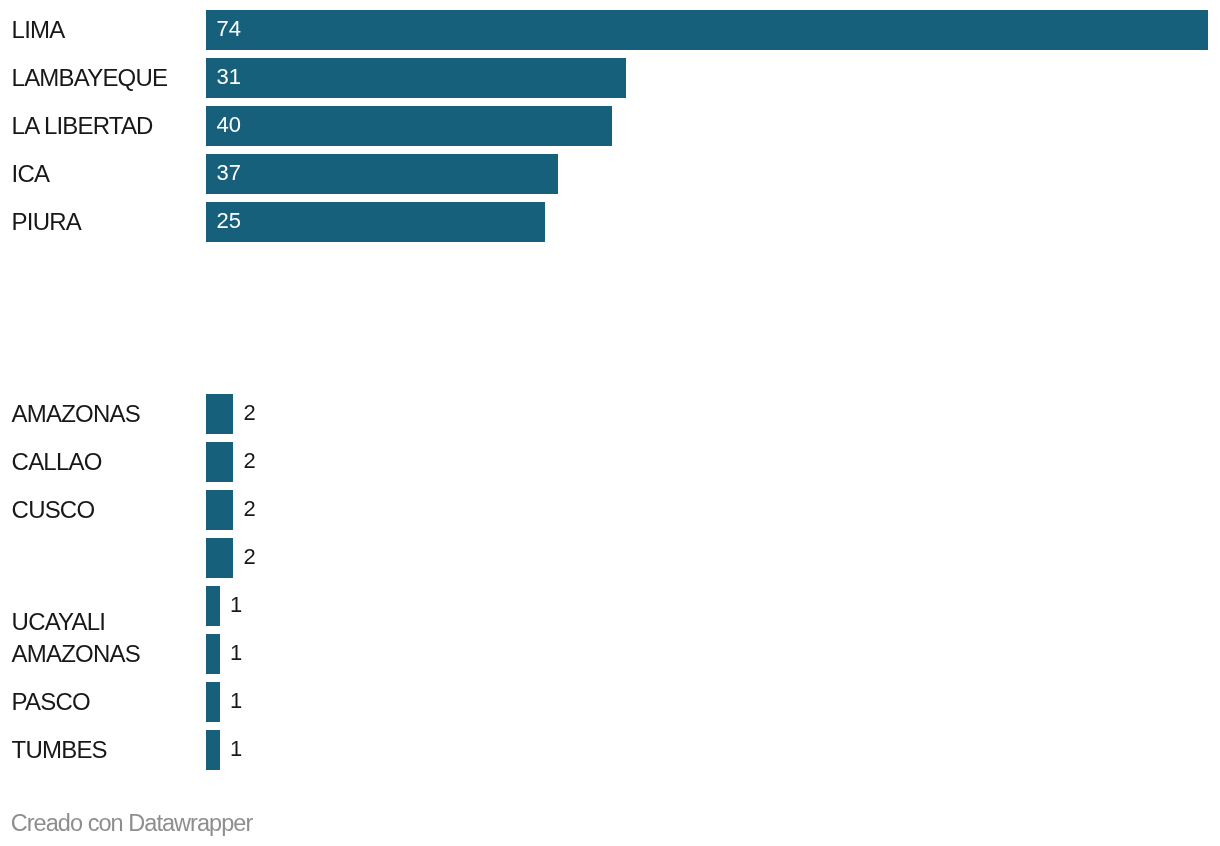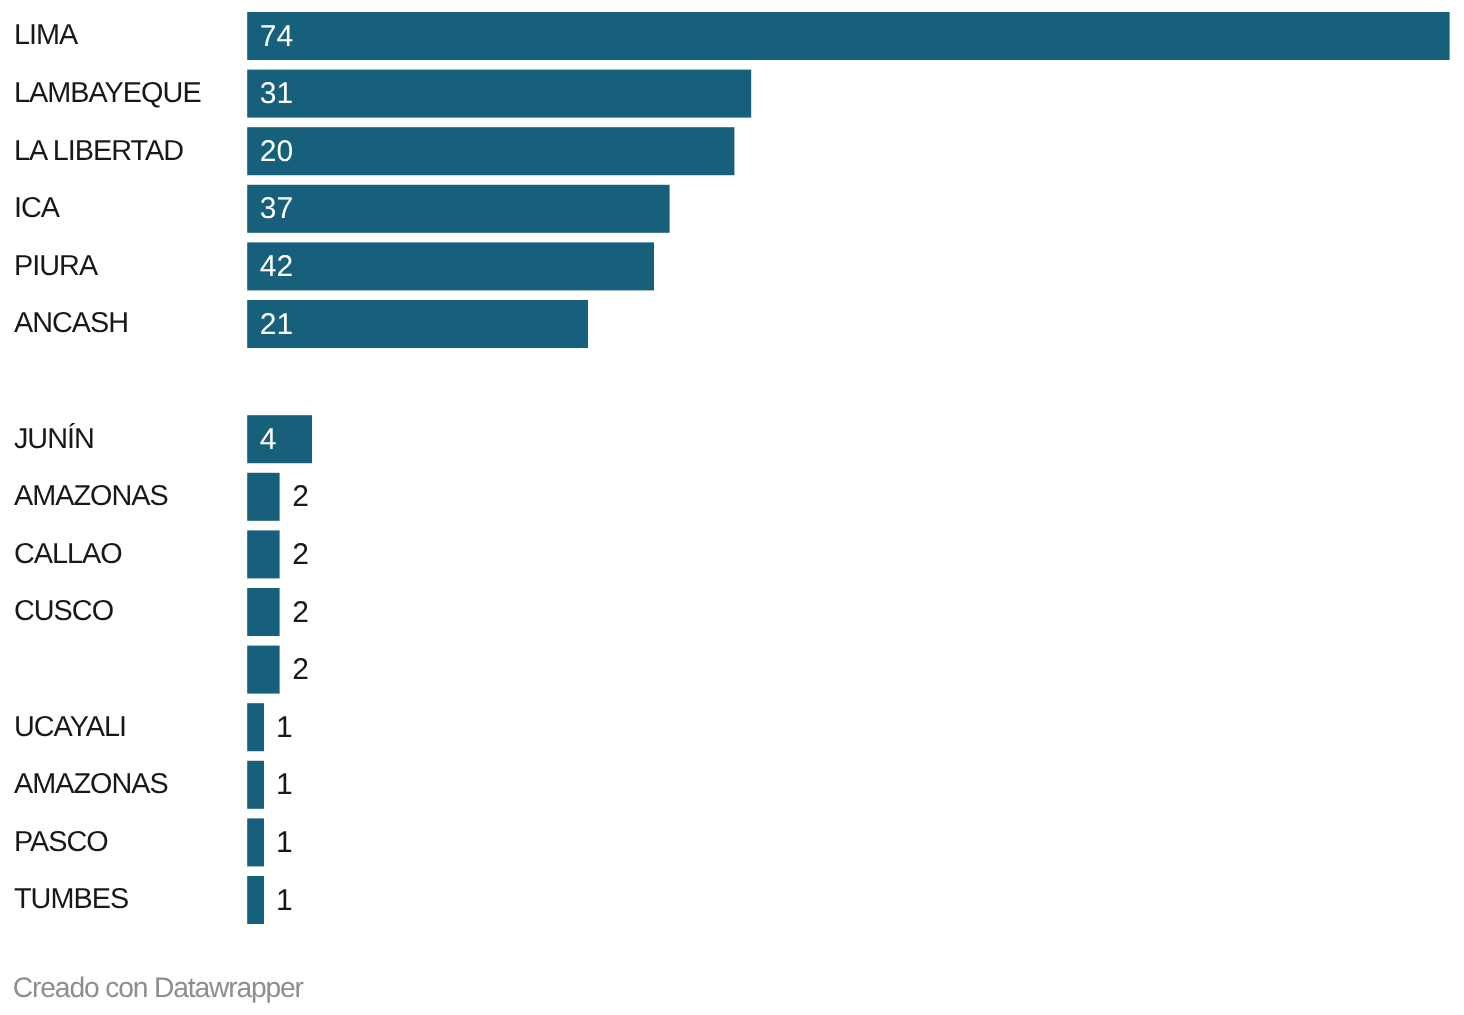--- a/index.html
+++ b/index.html
@@ -18,21 +18,21 @@
     position:absolute;left:11.6px;
     font-size:24px;letter-spacing:-0.8px;color:#181818;
     white-space:nowrap;line-height:1;
     transform:translateZ(0);
   }
   .bar{
     position:absolute;left:206px;top:0;height:39.7px;
     background:#16607c;
   }
   .val{
-    position:absolute;font-size:25px;letter-spacing:0;
+    position:absolute;font-size:22px;letter-spacing:0;
     line-height:1;white-space:nowrap;
     transform:translateZ(0);
   }
   .val.inside{left:216.5px;color:#ffffff;}
   .val.outside{color:#181818;}
   .footer{
     position:absolute;left:10.7px;top:812px;
     font-size:23.5px;letter-spacing:-0.95px;color:#8e8e8e;
     line-height:1;white-space:nowrap;
     transform:translateZ(0);
@@ -49,41 +49,31 @@
     <div class="val inside" style="left:216.5px;top:8px">74</div>
   </div>
   <div class="row" style="top:58px">
     <div class="rowlabel" style="top:8px">LAMBAYEQUE</div>
     <div class="bar" style="width:419.8px"></div>
     <div class="val inside" style="left:216.5px;top:8px">31</div>
   </div>
   <div class="row" style="top:106px">
     <div class="rowlabel" style="top:8px">LA LIBERTAD</div>
     <div class="bar" style="width:406.2px"></div>
-    <div class="val inside" style="left:216.5px;top:8px">20</div>
+    <div class="val inside" style="left:216.5px;top:8px">40</div>
   </div>
   <div class="row" style="top:154px">
     <div class="rowlabel" style="top:8px">ICA</div>
     <div class="bar" style="width:352.1px"></div>
     <div class="val inside" style="left:216.5px;top:8px">37</div>
   </div>
   <div class="row" style="top:202px">
     <div class="rowlabel" style="top:8px">PIURA</div>
     <div class="bar" style="width:338.5px"></div>
-    <div class="val inside" style="left:216.5px;top:8px">42</div>
-  </div>
-  <div class="row" style="top:250px">
-    <div class="rowlabel" style="top:8px">ANCASH</div>
-    <div class="bar" style="width:284.4px"></div>
-    <div class="val inside" style="left:216.5px;top:8px">21</div>
-  </div>
-  <div class="row" style="top:346px">
-    <div class="rowlabel" style="top:8px">JUNÍN</div>
-    <div class="bar" style="width:54.2px"></div>
-    <div class="val inside" style="left:216.5px;top:8px">4</div>
+    <div class="val inside" style="left:216.5px;top:8px">25</div>
   </div>
   <div class="row" style="top:394px">
     <div class="rowlabel" style="top:8px">AMAZONAS</div>
     <div class="bar" style="width:27.1px"></div>
     <div class="val outside" style="left:243.6px;top:8px">2</div>
   </div>
   <div class="row" style="top:442px">
     <div class="rowlabel" style="top:8px">CALLAO</div>
     <div class="bar" style="width:27.1px"></div>
     <div class="val outside" style="left:243.6px;top:8px">2</div>
@@ -91,21 +81,21 @@
   <div class="row" style="top:490px">
     <div class="rowlabel" style="top:8px">CUSCO</div>
     <div class="bar" style="width:27.1px"></div>
     <div class="val outside" style="left:243.6px;top:8px">2</div>
   </div>
   <div class="row" style="top:538px">
     <div class="bar" style="width:27.1px"></div>
     <div class="val outside" style="left:243.6px;top:8px">2</div>
   </div>
   <div class="row" style="top:586px">
-    <div class="rowlabel" style="top:8px">UCAYALI</div>
+    <div class="rowlabel" style="top:24px">UCAYALI</div>
     <div class="bar" style="width:13.5px"></div>
     <div class="val outside" style="left:230.0px;top:8px">1</div>
   </div>
   <div class="row" style="top:634px">
     <div class="rowlabel" style="top:8px">AMAZONAS</div>
     <div class="bar" style="width:13.5px"></div>
     <div class="val outside" style="left:230.0px;top:8px">1</div>
   </div>
   <div class="row" style="top:682px">
     <div class="rowlabel" style="top:8px">PASCO</div>

